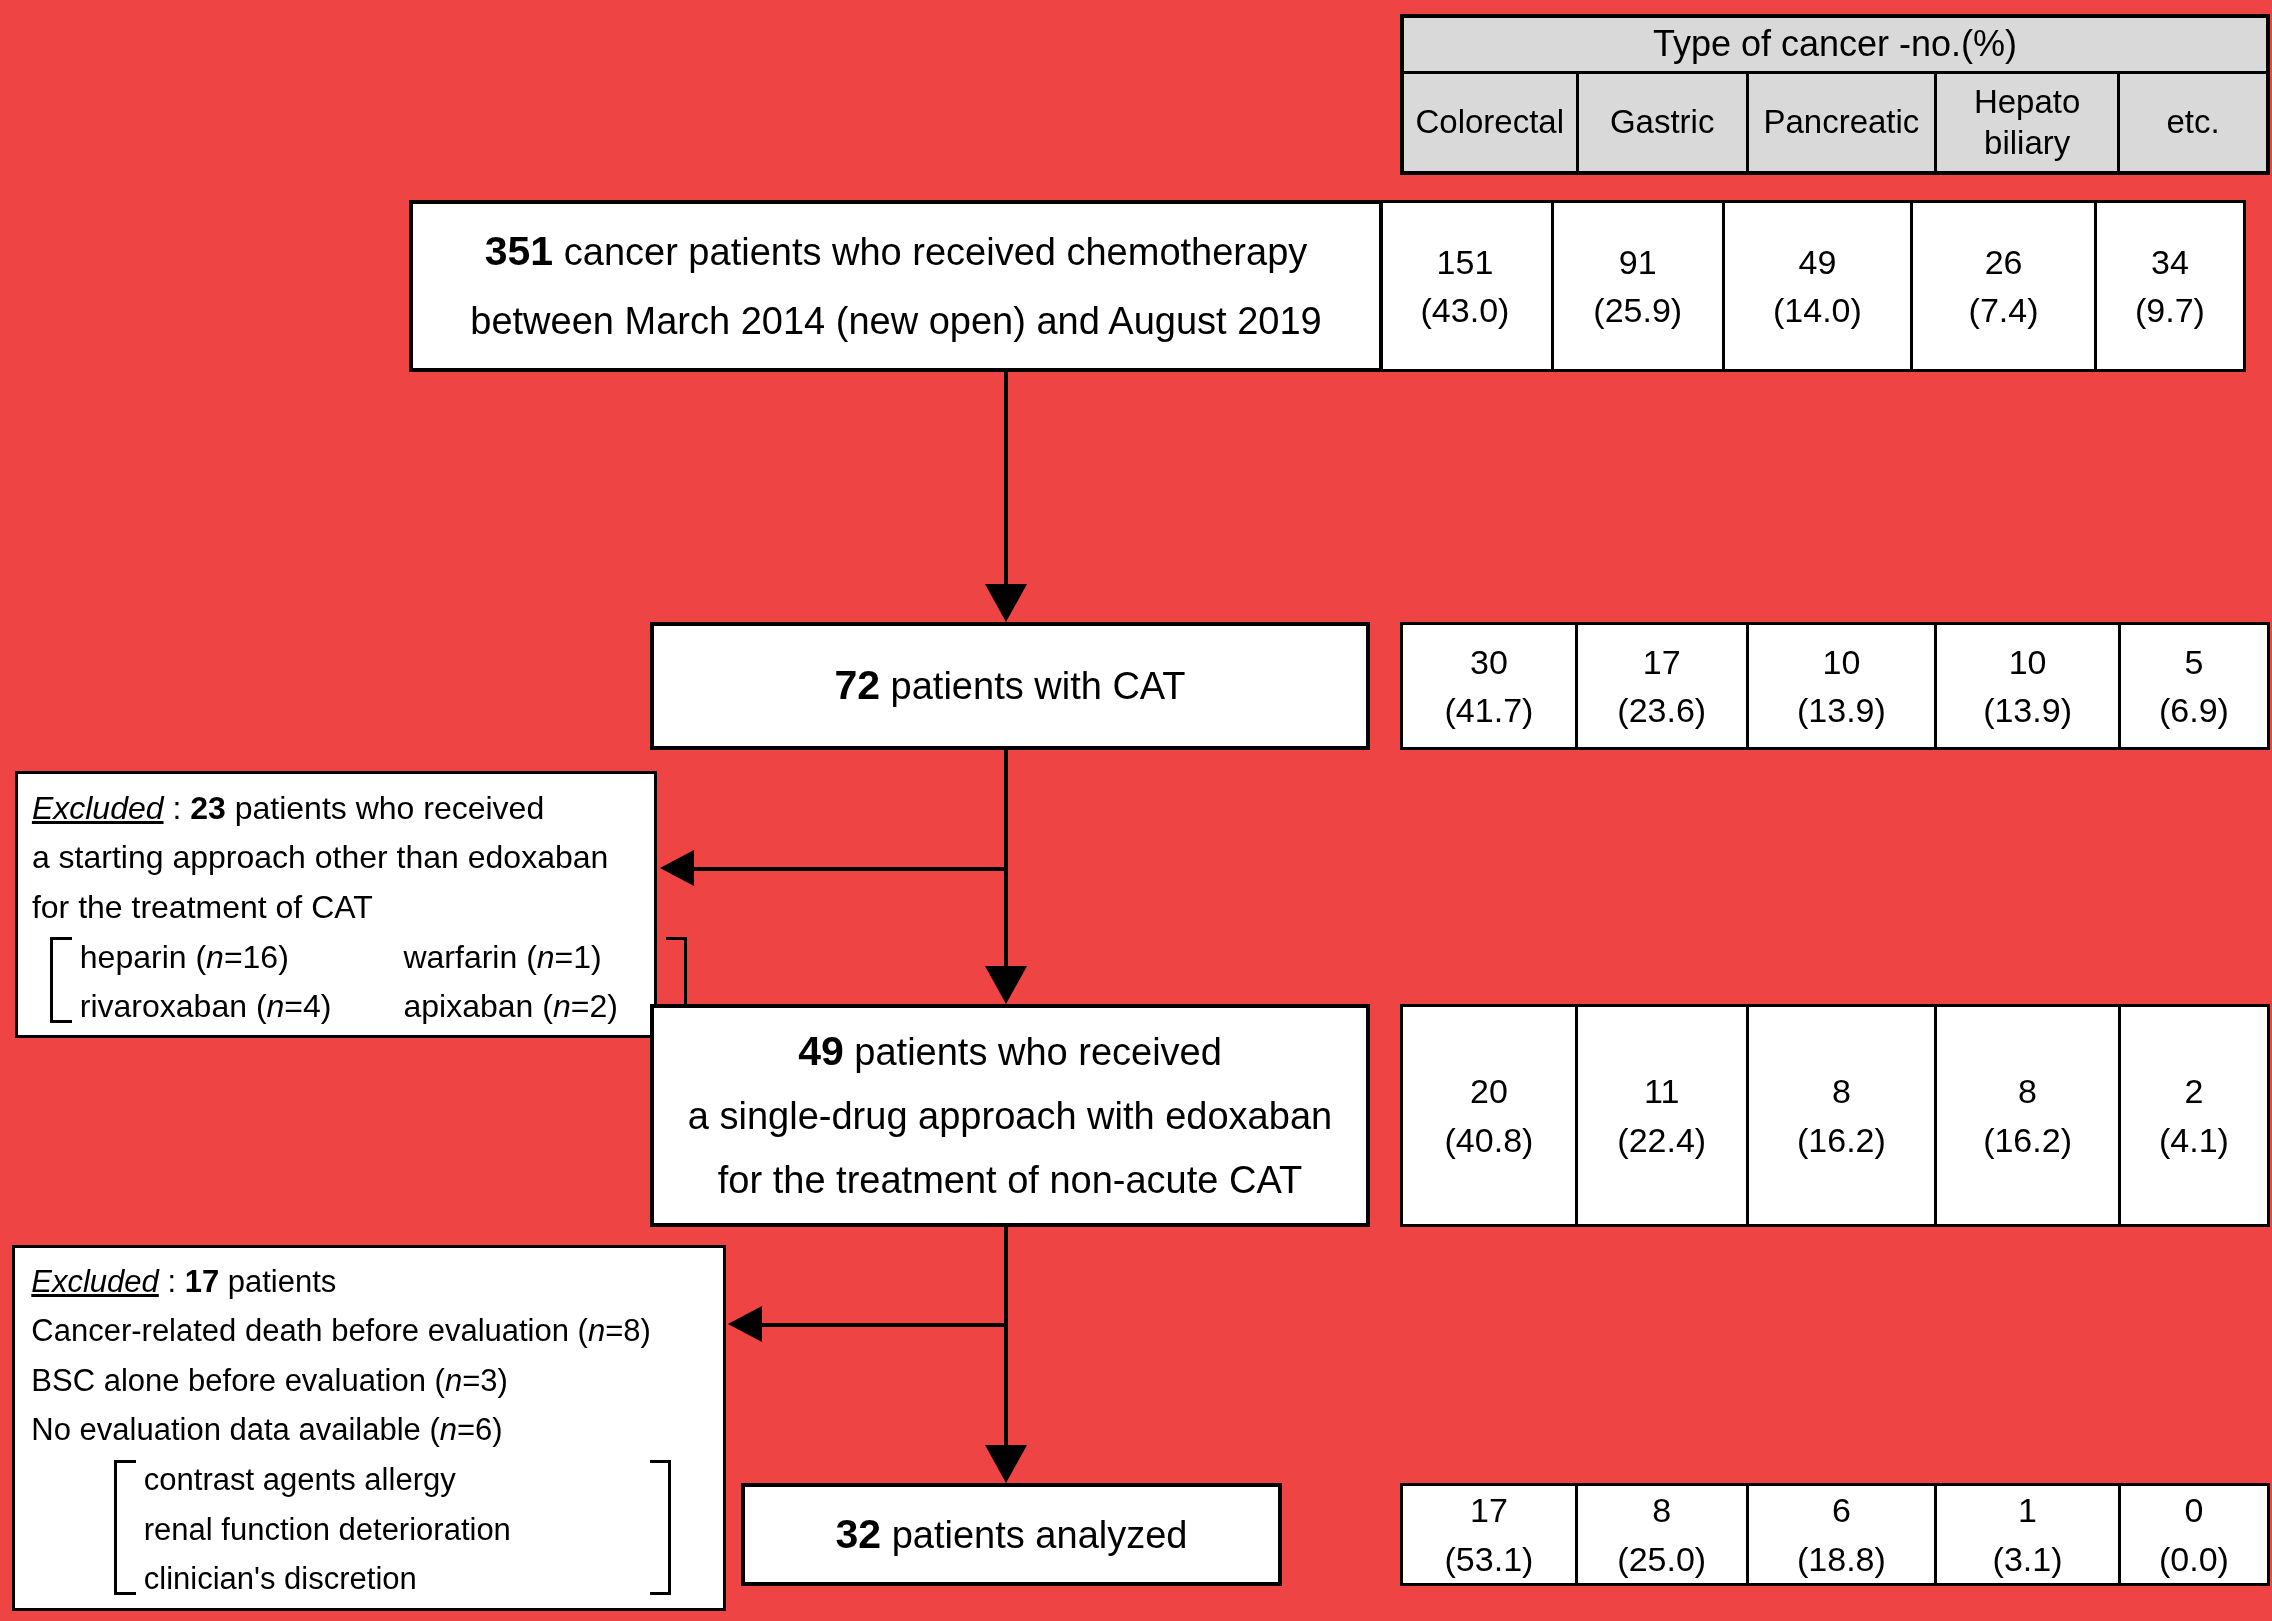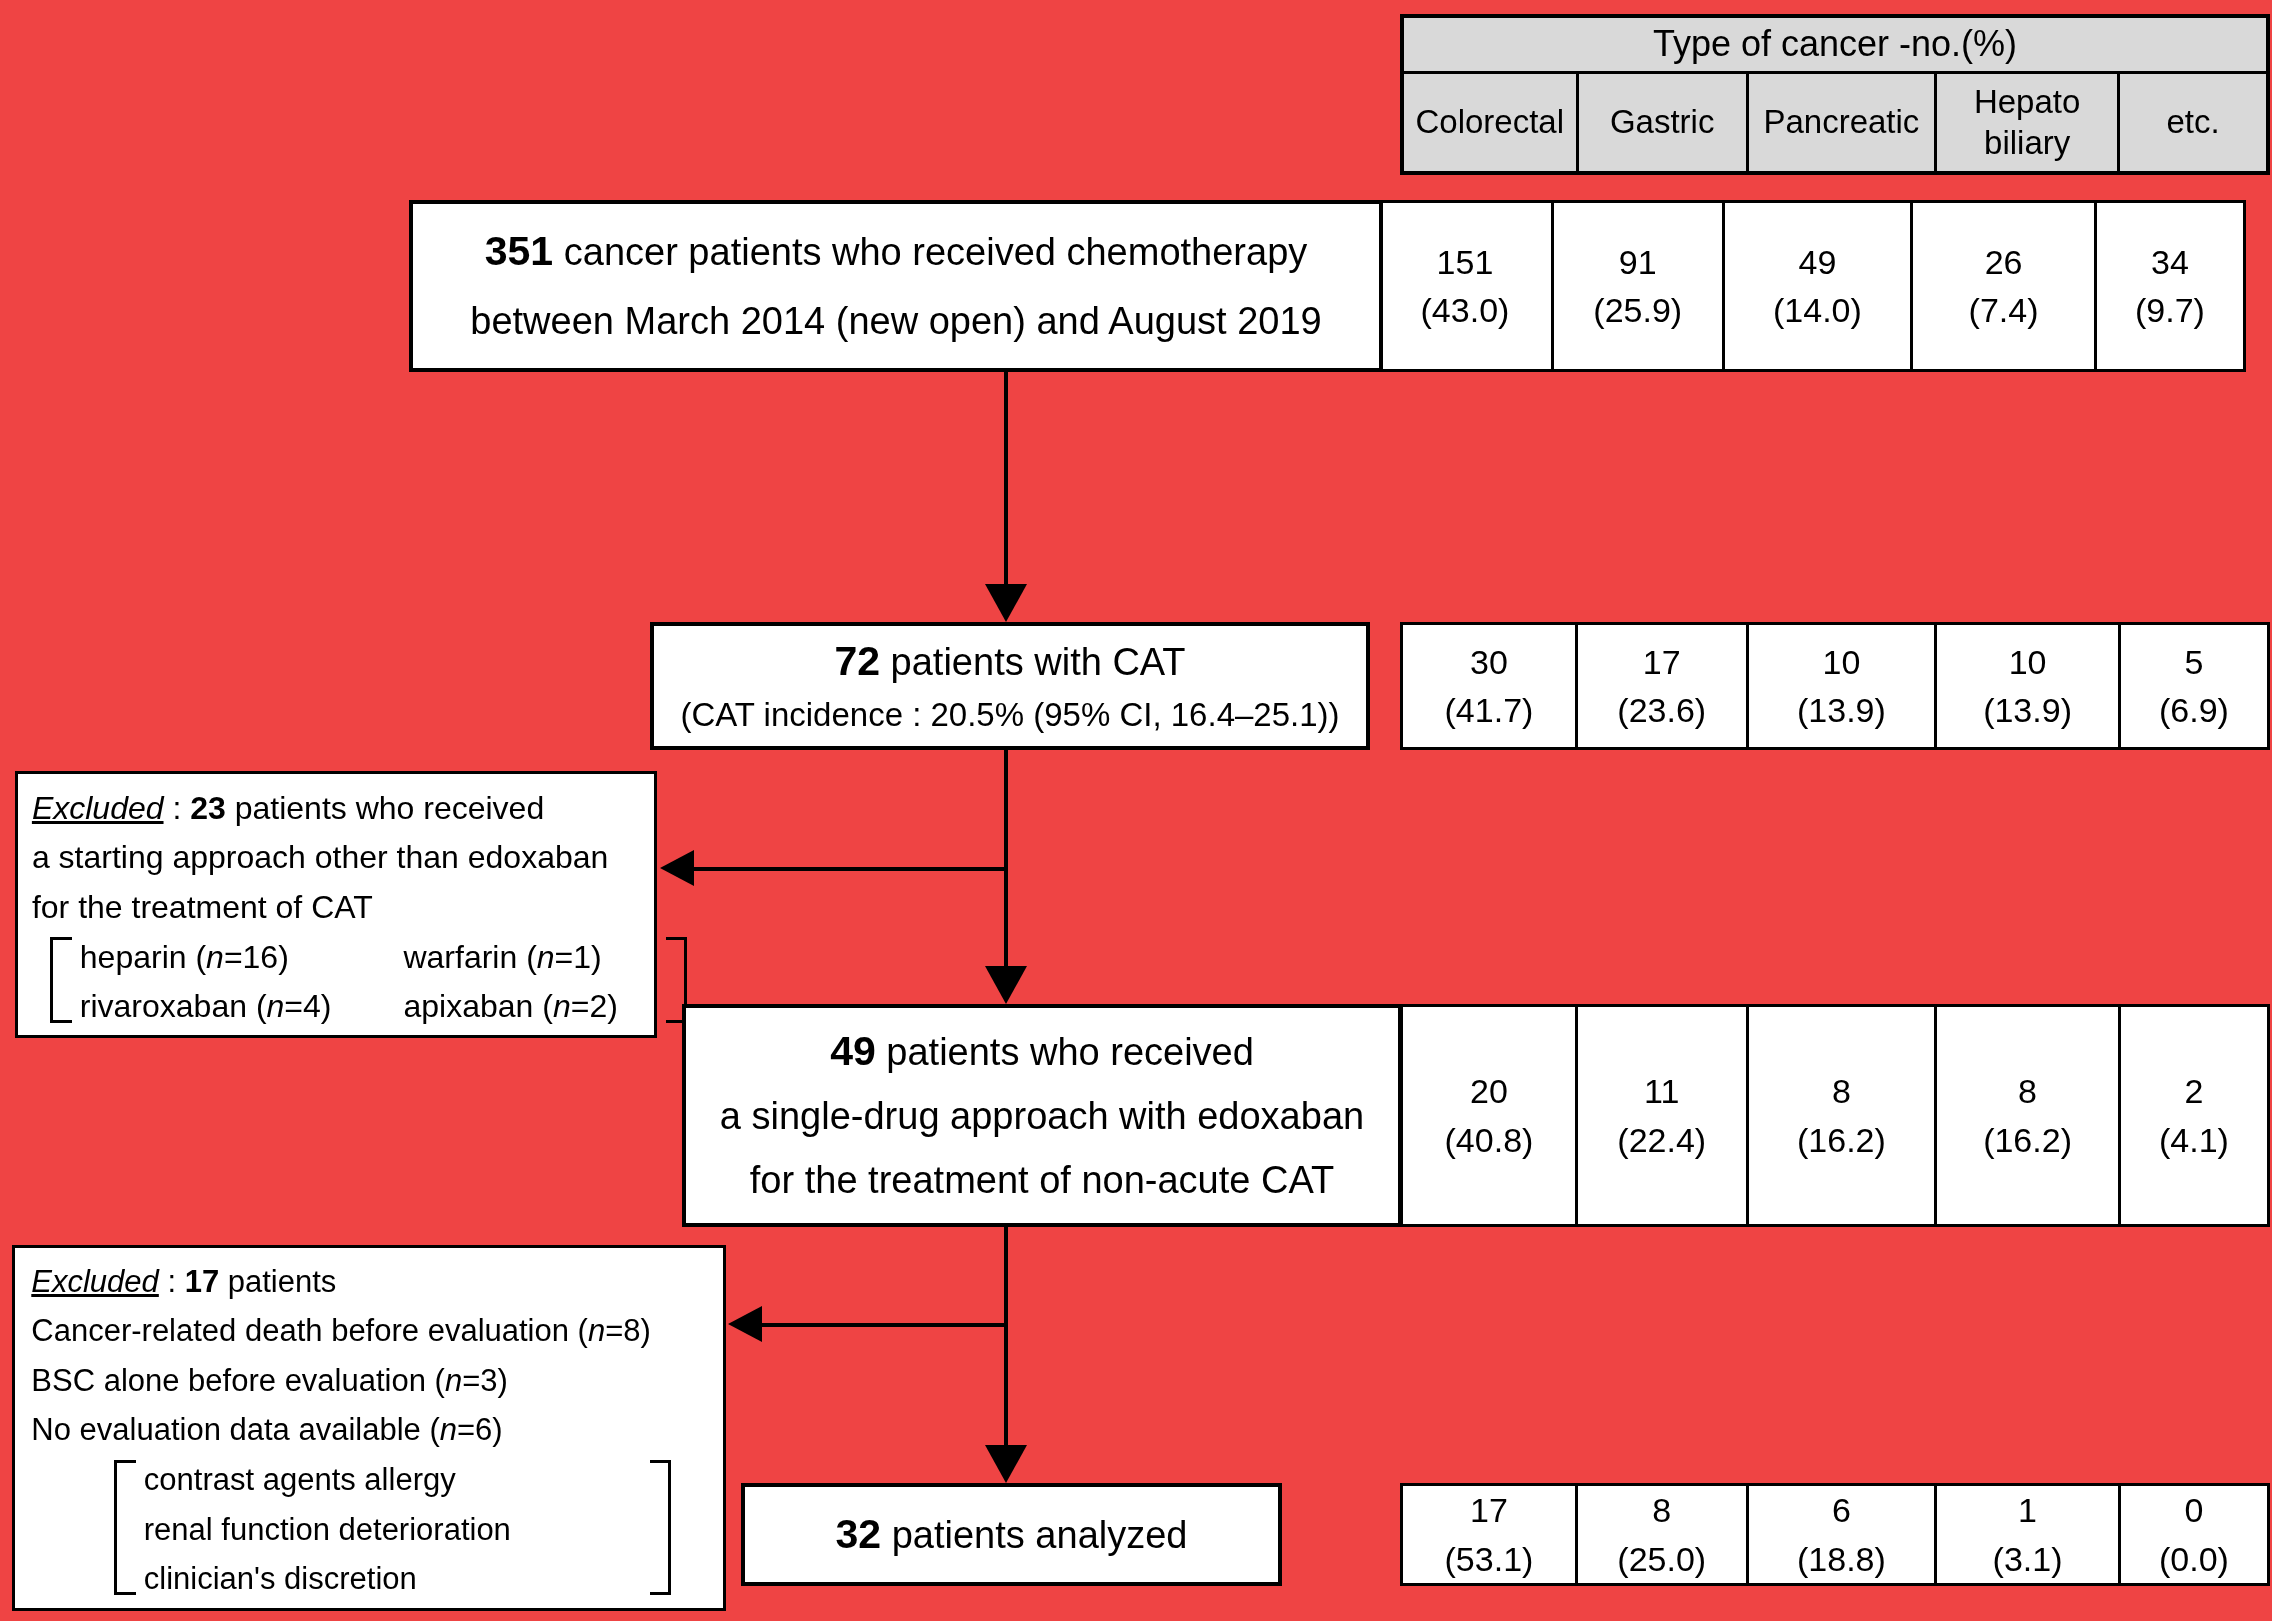--- a/index.html
+++ b/index.html
@@ -165,21 +165,20 @@
   <div class="abs fbox" style="left:409px;top:200px;width:974px;height:172px;">
     <div class="bl"><span class="num">351</span><span> cancer patients who received chemotherapy</span></div>
     <div class="bl">between March 2014 (new open) and August 2019</div>
   </div>
 
   <div class="abs vline" style="left:1004px;top:372px;height:213px;"></div>
   <div class="abs ah-down" style="left:985px;top:584px;"></div>
 
   <div class="abs fbox" style="left:650px;top:622px;width:720px;height:128px;">
     <div class="bl"><span class="num">72</span><span> patients with CAT</span></div>
-    <div class="bl sub">(CAT incidence : 20.5% (95% CI, 16.4–25.1))</div>
   </div>
 
   <div class="abs vline" style="left:1004px;top:750px;height:217px;"></div>
   <div class="abs hline" style="left:692px;top:867px;width:314px;"></div>
   <div class="abs ah-left" style="left:660px;top:850px;"></div>
   <div class="abs ah-down" style="left:985px;top:966px;"></div>
 
   <div class="abs exc" style="left:15.4px;top:771px;width:642px;height:267px;">
     <div class="excline"><span class="excl-label">Excluded</span><span> : </span><span class="bnum">23</span><span> patients who received</span></div>
     <div class="excline">a starting approach other than edoxaban</div>
@@ -191,21 +190,21 @@
         <div class="dcol0"><span>heparin (</span><span class="itn">n</span><span>=16)</span></div>
         <div class="dcol1"><span>warfarin (</span><span class="itn">n</span><span>=1)</span></div>
       </div>
       <div class="drugrow">
         <div class="dcol0"><span>rivaroxaban (</span><span class="itn">n</span><span>=4)</span></div>
         <div class="dcol1"><span>apixaban (</span><span class="itn">n</span><span>=2)</span></div>
       </div>
     </div>
   </div>
 
-  <div class="abs fbox" style="left:682px;top:1004px;width:720px;height:223px;">
+  <div class="abs fbox" style="left:650px;top:1004px;width:720px;height:223px;">
     <div class="bl"><span class="num">49</span><span> patients who received</span></div>
     <div class="bl">a single-drug approach with edoxaban</div>
     <div class="bl">for the treatment of non-acute CAT</div>
   </div>
 
   <div class="abs vline" style="left:1004px;top:1227px;height:219px;"></div>
   <div class="abs hline" style="left:760px;top:1323px;width:246px;"></div>
   <div class="abs ah-left" style="left:728px;top:1306px;"></div>
   <div class="abs ah-down" style="left:985px;top:1445px;"></div>
 

